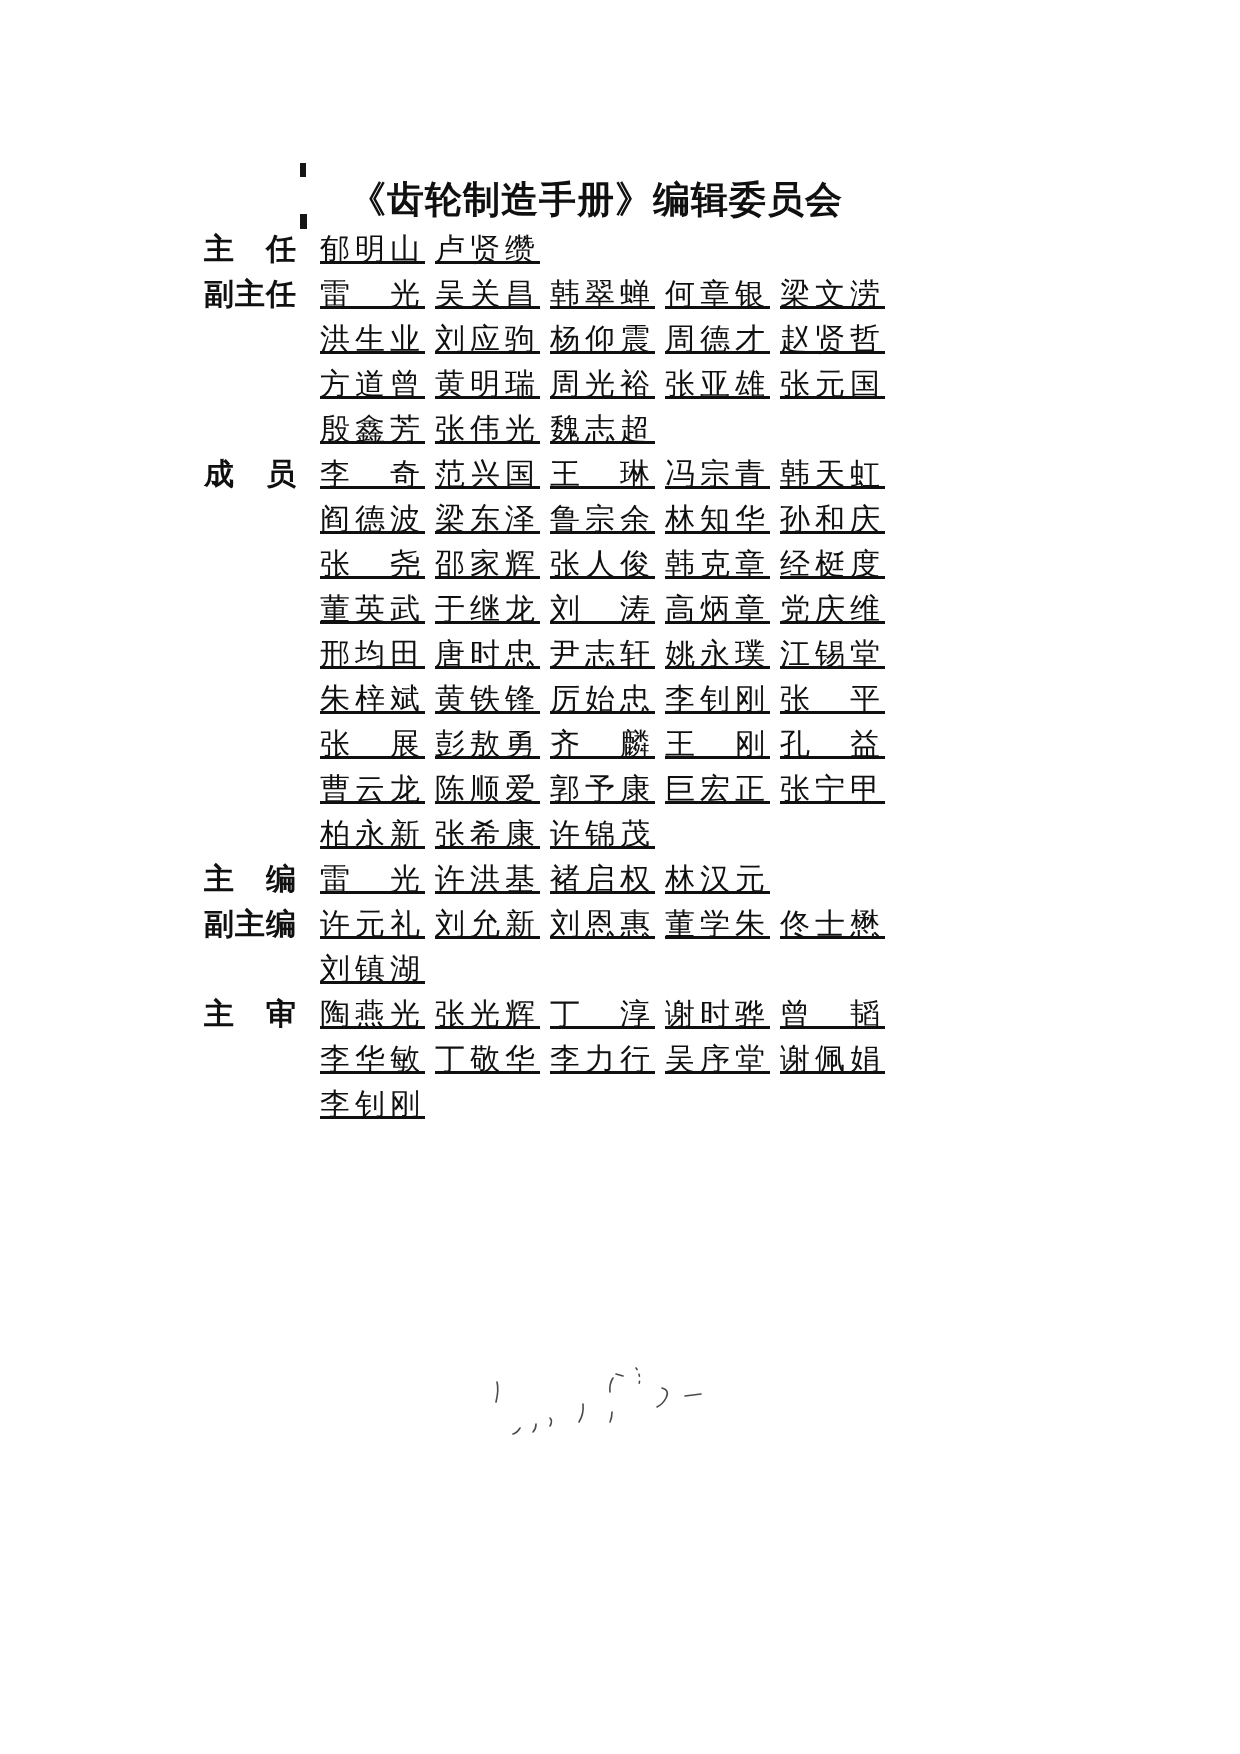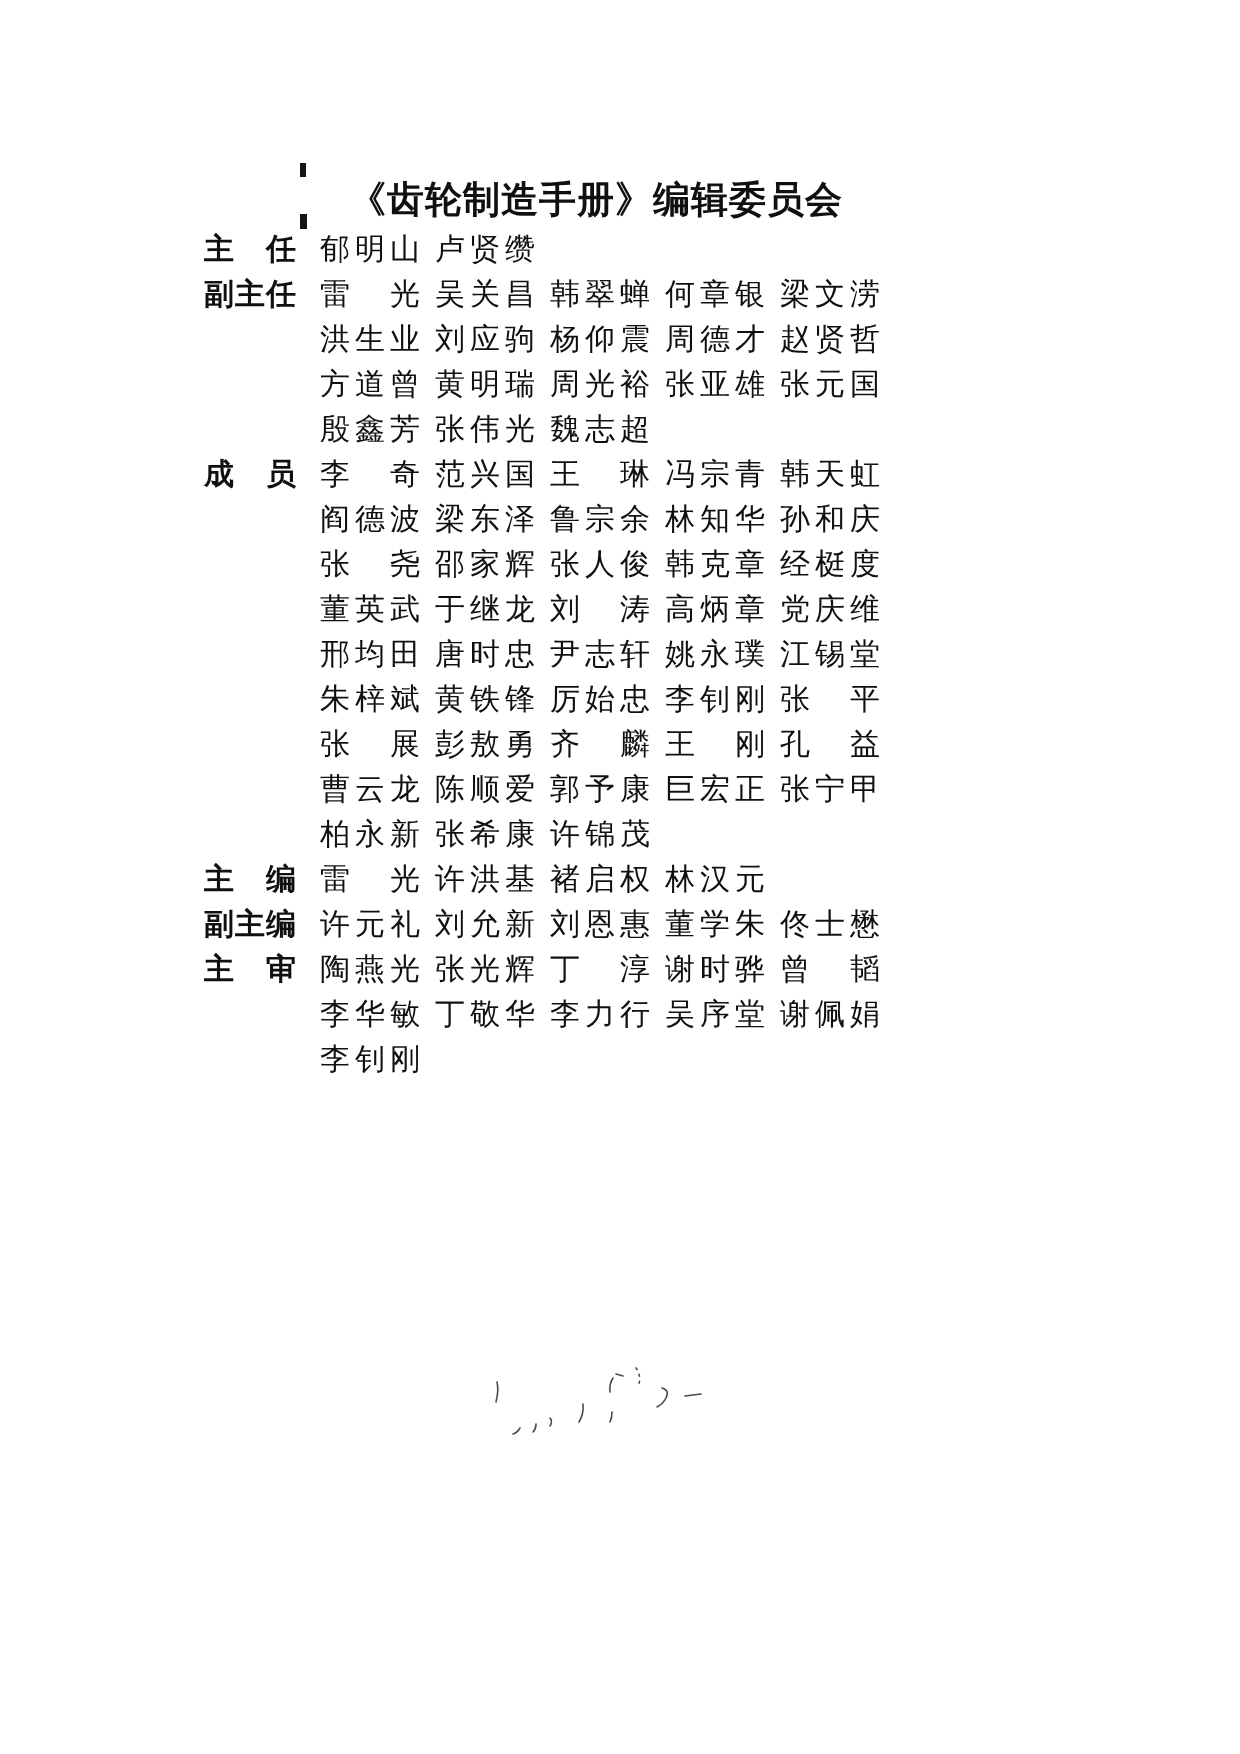--- a/index.html
+++ b/index.html
@@ -33,21 +33,21 @@
   .role {
     width: 116px;
     flex: 0 0 116px;
     font-size: 30px;
     line-height: 45px;
     font-weight: bold;
     font-family: Liberation Serif, serif;
     white-space: pre;
     letter-spacing: 1px;
   }
-  .rows { flex: 1; }
+  .rows { flex: 1; text-decoration: underline; }
   .row { display: flex; height: 45px; }
   .name {
     width: 115px;
     flex: 0 0 115px;
     font-size: 30px;
     line-height: 45px;
     letter-spacing: 5px;
     white-space: pre;
     overflow: visible;
   }
@@ -191,20 +191,23 @@
       </div>
       <div class="section">
         <div class="role">副主编</div>
         <div class="rows">
           <div class="row">
             <span class="name">许元礼</span>
             <span class="name">刘允新</span>
             <span class="name">刘恩惠</span>
             <span class="name">董学朱</span>
             <span class="name">佟士懋</span>
+          </div>
+          <div class="row">
+            <span class="name">刘镇湖</span>
           </div>
         </div>
       </div>
       <div class="section">
         <div class="role">主　审</div>
         <div class="rows">
           <div class="row">
             <span class="name">陶燕光</span>
             <span class="name">张光辉</span>
             <span class="name">丁　淳</span>

